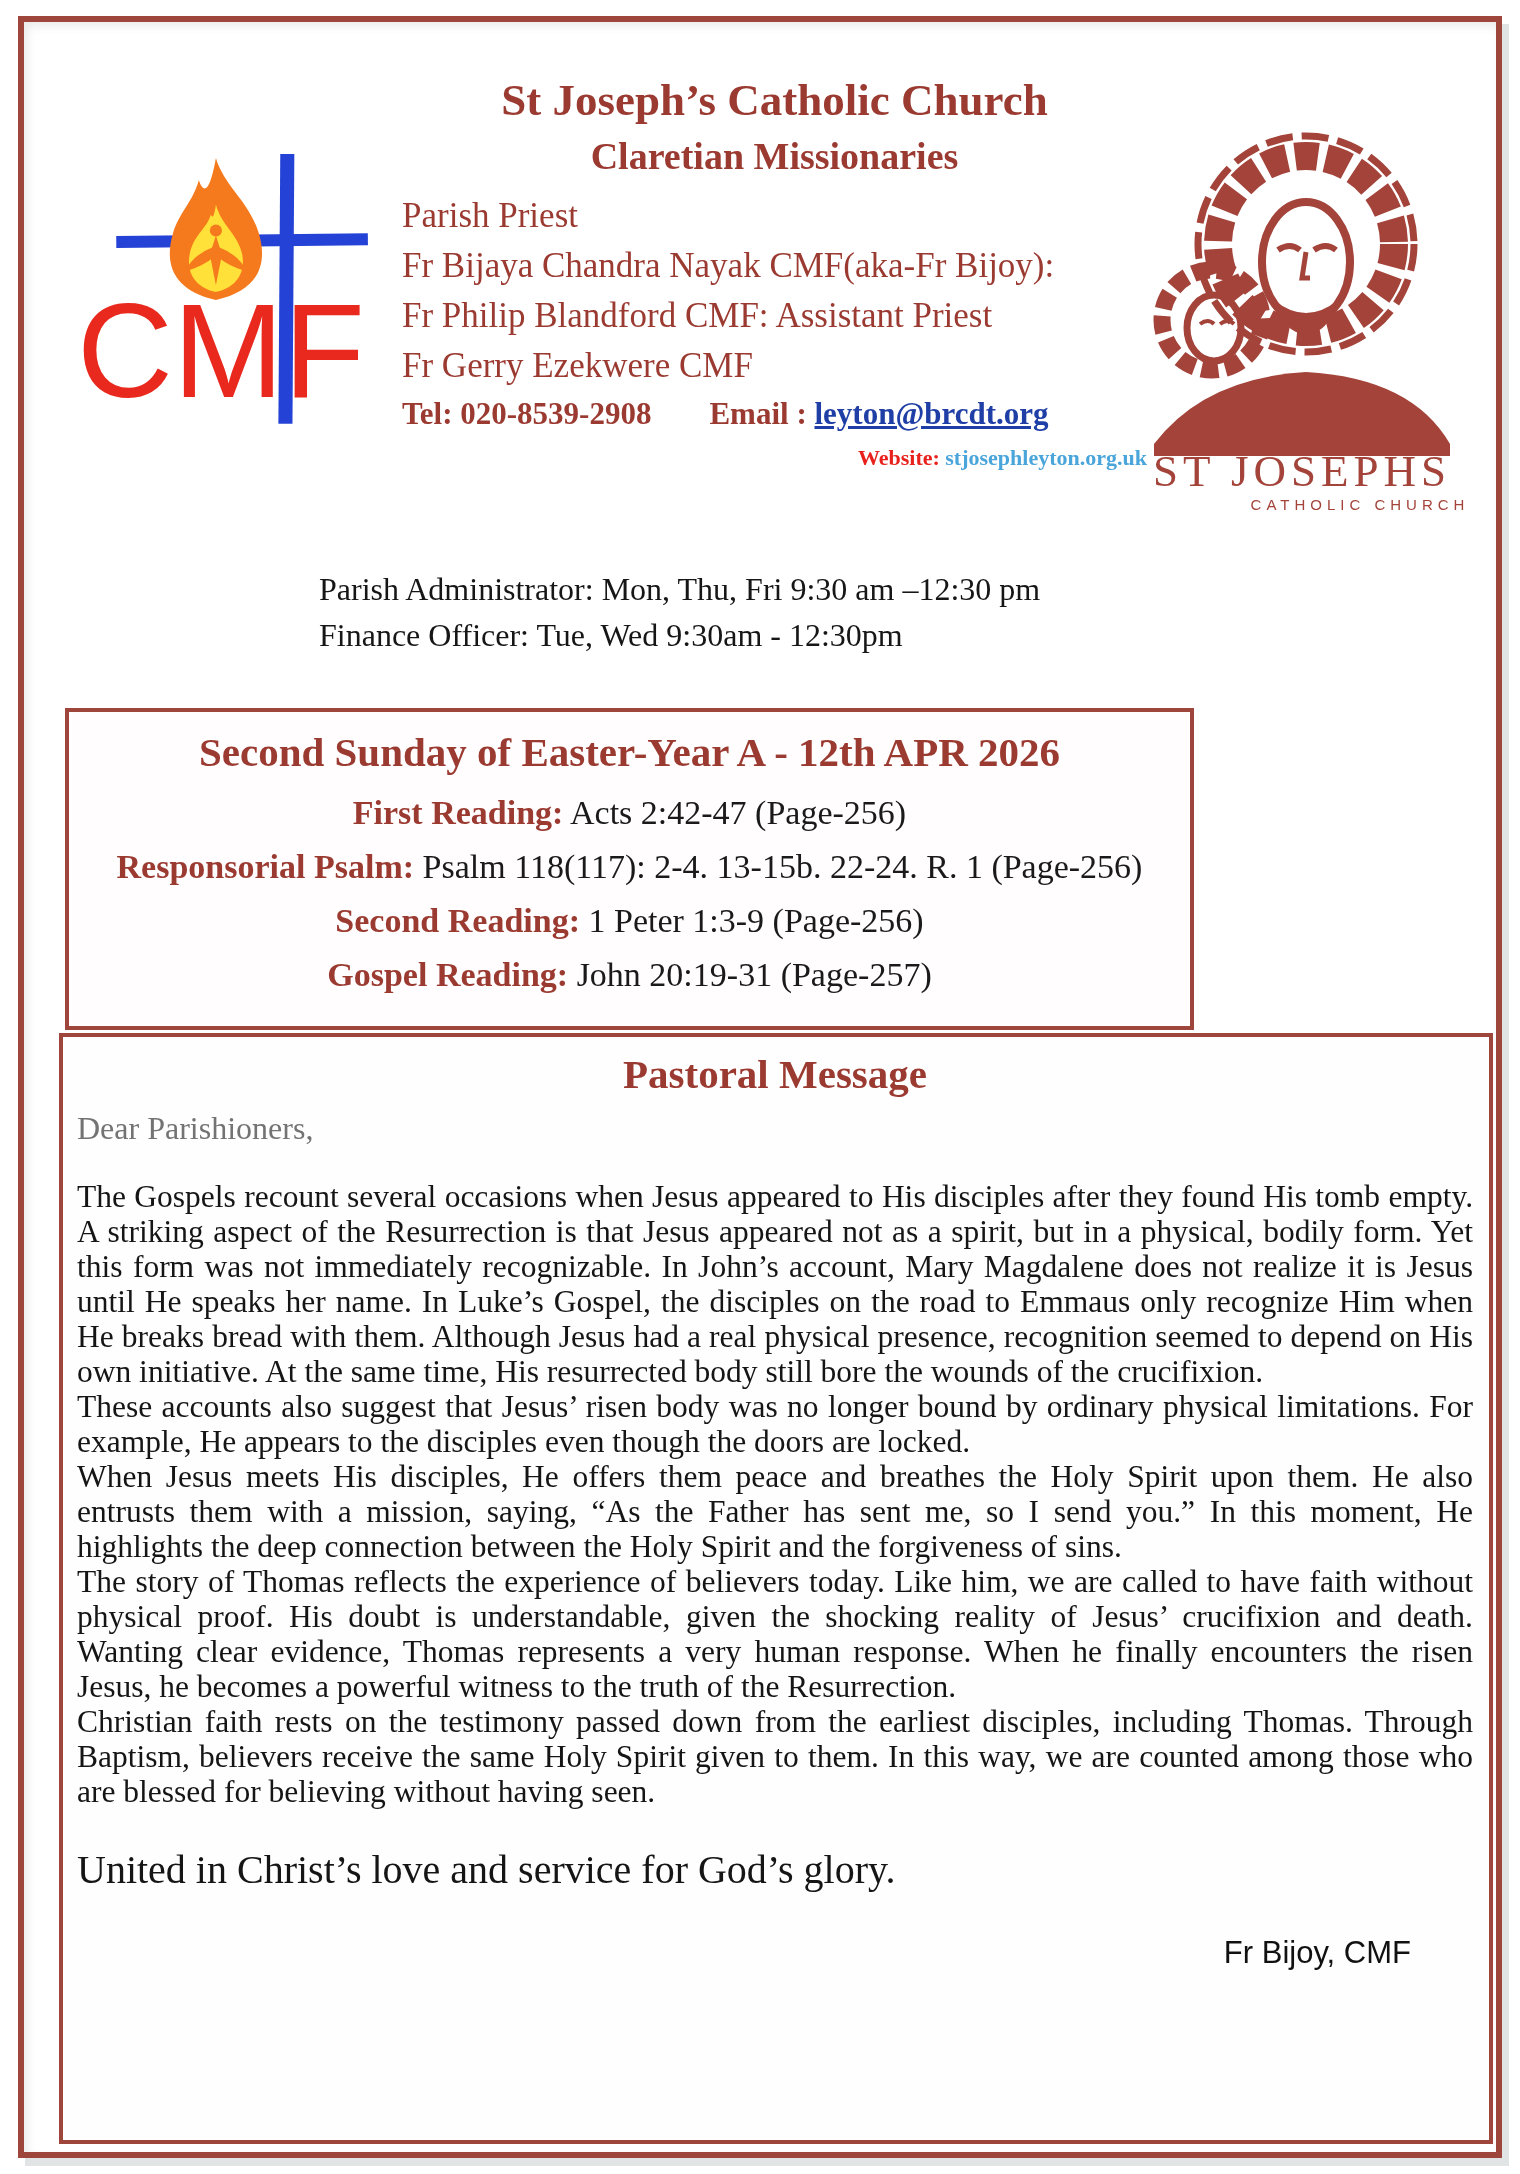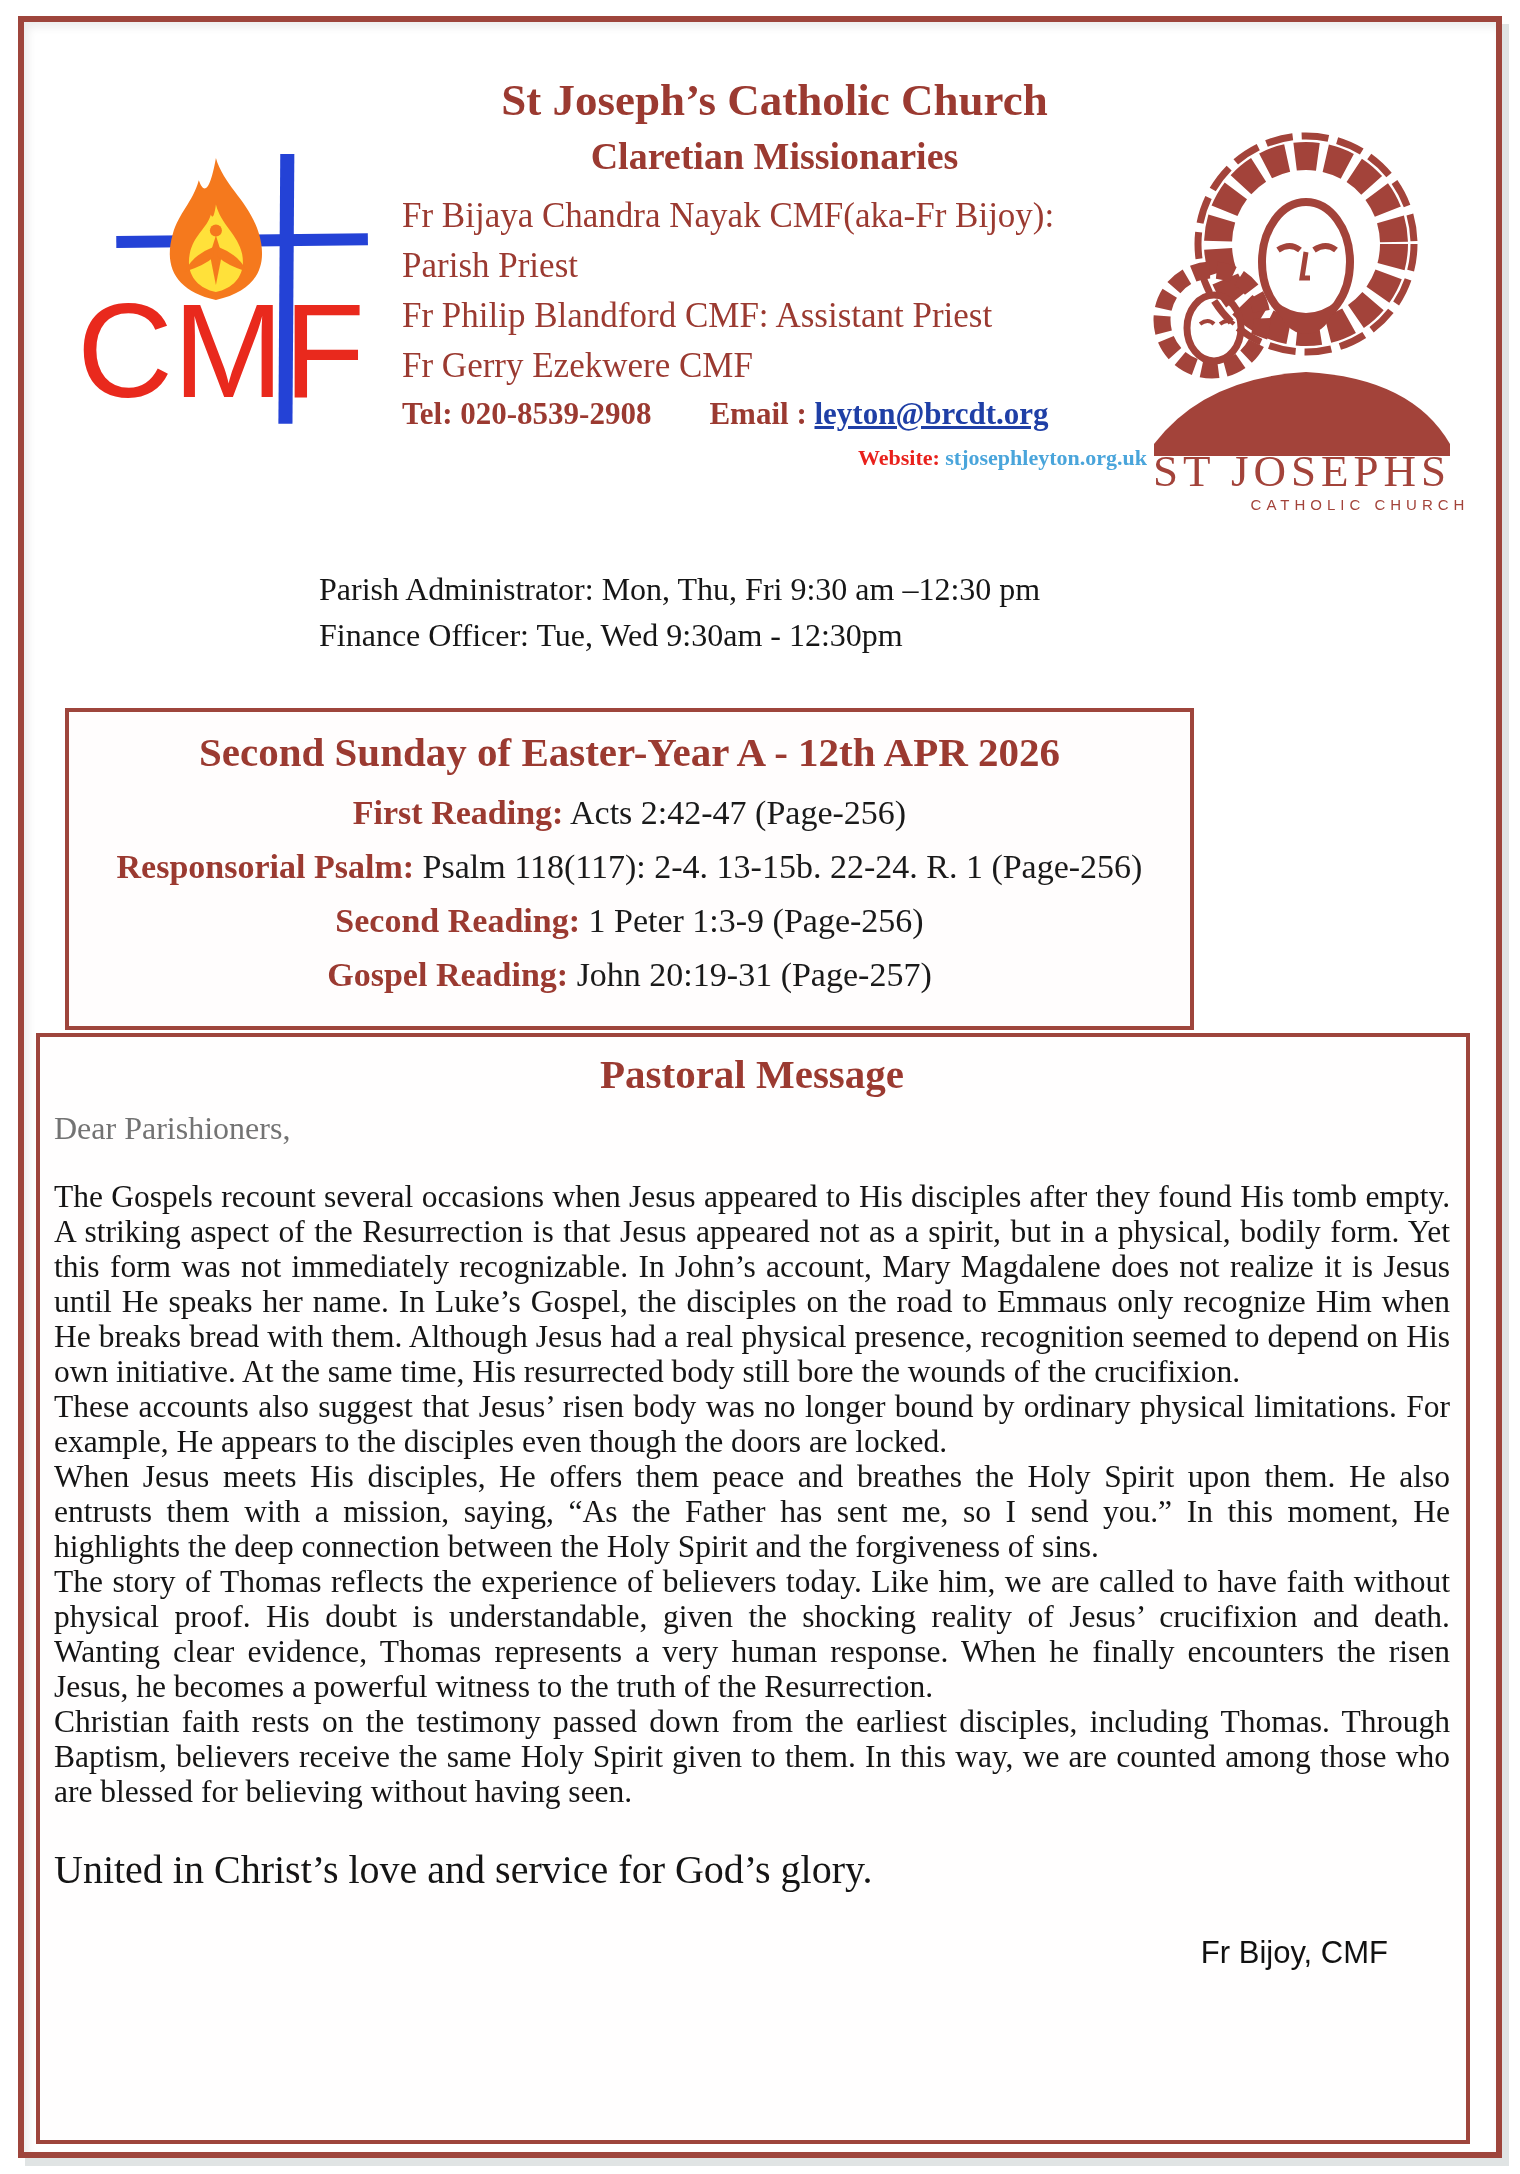--- a/index.html
+++ b/index.html
@@ -46,21 +46,21 @@
     border:4px solid #9e453c;
     padding:14px 10px 24px;
     text-align:center;background:#fffdfd;
   }
   .readings-title{font-size:41px;line-height:52px;font-weight:bold;color:#9b3a31;margin-bottom:8px;}
   .reading-line{font-size:34px;line-height:54px;color:#1a1a1a;}
   .r-label{font-weight:bold;color:#9b3a31;}
 
   
   .pastoral-box{
-    position:absolute;left:12px;top:1011px;width:1434px;height:1111px;
+    position:absolute;left:35px;top:1011px;width:1434px;height:1111px;
     box-sizing:border-box;
     border:4px solid #9e453c;
     padding:10px 16px 0 14px;
     background:#fffefe;overflow:hidden;
   }
   .p-title{text-align:center;font-size:41px;line-height:50px;font-weight:bold;color:#9b3a31;margin:2px 0 10px;}
   .salutation{font-size:32px;line-height:38px;color:#737373;}
   .p-gap{height:32px;}
   .para{font-size:31.5px;line-height:35px;text-align:justify;color:#151515;}
   .closing{margin-top:42px;font-size:40px;line-height:38px;color:#151515;}
@@ -112,22 +112,22 @@
           <path d="M26,332 Q76,266 178,260 Q284,266 322,332 L322,344 L26,344 Z" fill="#a3433a"></path>
           <text x="174" y="374" text-anchor="middle" font-family="Liberation Serif, serif" font-size="45" letter-spacing="5" fill="#a3433a">ST JOSEPHS</text>
           <text x="232" y="398" text-anchor="middle" font-family="Liberation Sans, sans-serif" font-size="15" letter-spacing="5" fill="#a3433a">CATHOLIC CHURCH</text>
         </svg>
       </div>
 
       <div class="center-col">
         <div class="church-name">St Joseph’s Catholic Church</div>
         <div class="congregation">Claretian Missionaries</div>
         <div class="priests">
+          <div>Parish Priest</div>
           <div>Fr Bijaya Chandra Nayak CMF(aka-Fr Bijoy):</div>
-          <div>Parish Priest</div>
           <div>Fr Philip Blandford CMF: Assistant Priest</div>
           <div>Fr Gerry Ezekwere CMF</div>
         </div>
         <div class="tel-row"><span>Tel: 020-8539-2908</span><span class="email-label">Email :</span> <a class="email-link" href="#">leyton@brcdt.org</a></div>
         <div class="web-row"><span class="web-label">Website:</span> <a class="web-value" href="#">stjosephleyton.org.uk</a></div>
       </div>
 
       <div class="office-hours">
         <div class="oh-lines">
           <div>Parish Administrator: Mon, Thu, Fri 9:30 am –12:30 pm</div>

